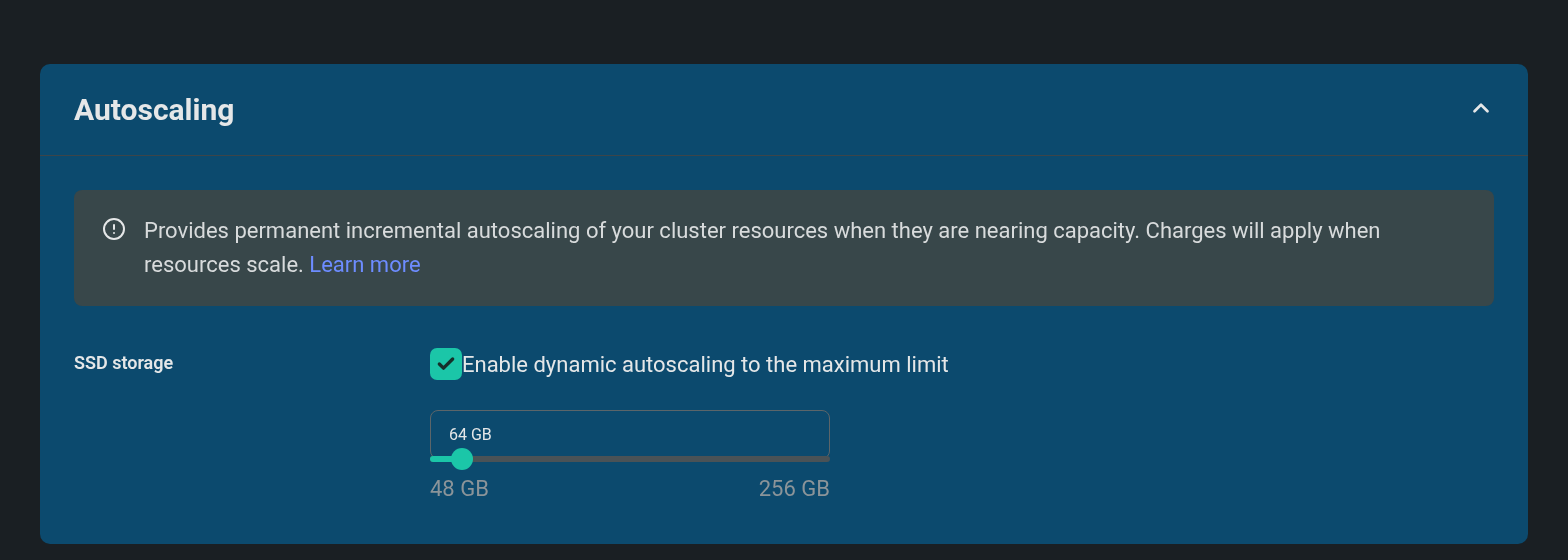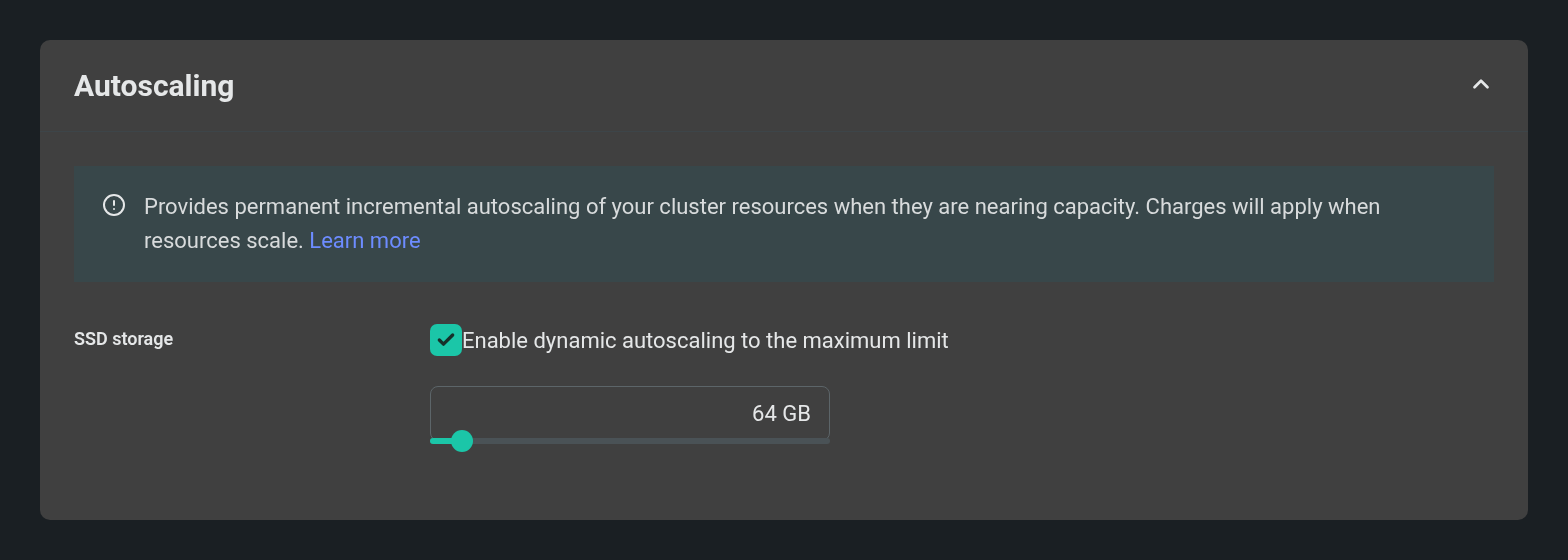--- a/index.html
+++ b/index.html
@@ -5,25 +5,26 @@
   * { box-sizing: border-box; margin: 0; padding: 0; }
   body {
     background: #1a1f23;
     font-family: -apple-system, BlinkMacSystemFont, "Segoe UI", Roboto, sans-serif;
     width: 1568px;
     height: 560px;
     overflow: hidden;
     padding: 40px;
   }
   .panel {
-    background: #404040;
+    background: #0c4a6e;
     border-radius: 10px;
     width: 100%;
     height: 100%;
     overflow: hidden;
+    margin-top: 24px;
   }
   .panel-header {
     display: flex;
     align-items: center;
     justify-content: space-between;
     padding: 28px 34px 28px 34px;
     border-bottom: 1px solid #3d4549;
     cursor: pointer;
   }
   .panel-title {
@@ -32,21 +33,21 @@
     font-weight: 700;
   }
   .chevron {
     color: #e5e7e8;
   }
   .panel-body {
     padding: 34px;
   }
   .info-box {
     background: #38474a;
-    border-radius: 0;
+    border-radius: 8px;
     padding: 24px 28px;
     display: flex;
     align-items: flex-start;
     gap: 18px;
     margin-bottom: 42px;
   }
   .info-icon {
     color: #e5e7e8;
     flex-shrink: 0;
     margin-top: 3px;
@@ -98,24 +99,23 @@
   }
   .slider-wrap {
     width: 400px;
     position: relative;
   }
   .value-box {
     border: 1px solid #5c6569;
     border-radius: 8px;
     padding: 14px 18px;
     color: #e5e7e8;
-    font-size: 22px;
+    font-size: 16px;
     background: transparent;
     margin-bottom: 0;
-    text-align: right;
   }
   .slider-track {
     height: 6px;
     background: #4a5256;
     border-radius: 3px;
     position: relative;
     margin-top: -3px;
     cursor: pointer;
   }
   .slider-fill {
@@ -180,17 +180,21 @@
               </svg>
           </div>
           <label class="check-label">Enable dynamic autoscaling to the maximum limit</label>
         </div>
         <div class="slider-wrap">
           <div class="value-box">64 GB</div>
           <div class="slider-track">
             <div class="slider-fill"></div>
             <div class="slider-thumb"></div>
           </div>
+          <div class="slider-labels">
+            <span>48 GB</span>
+            <span>256 GB</span>
+          </div>
         </div>
       </div>
     </div>
   </div>
 </div>
 
 </body></html>

